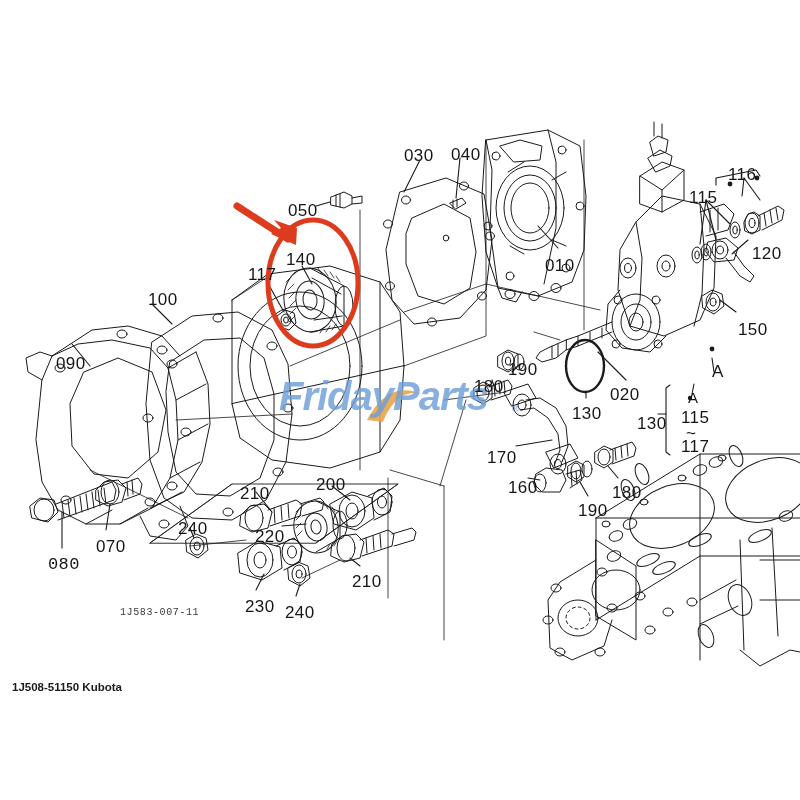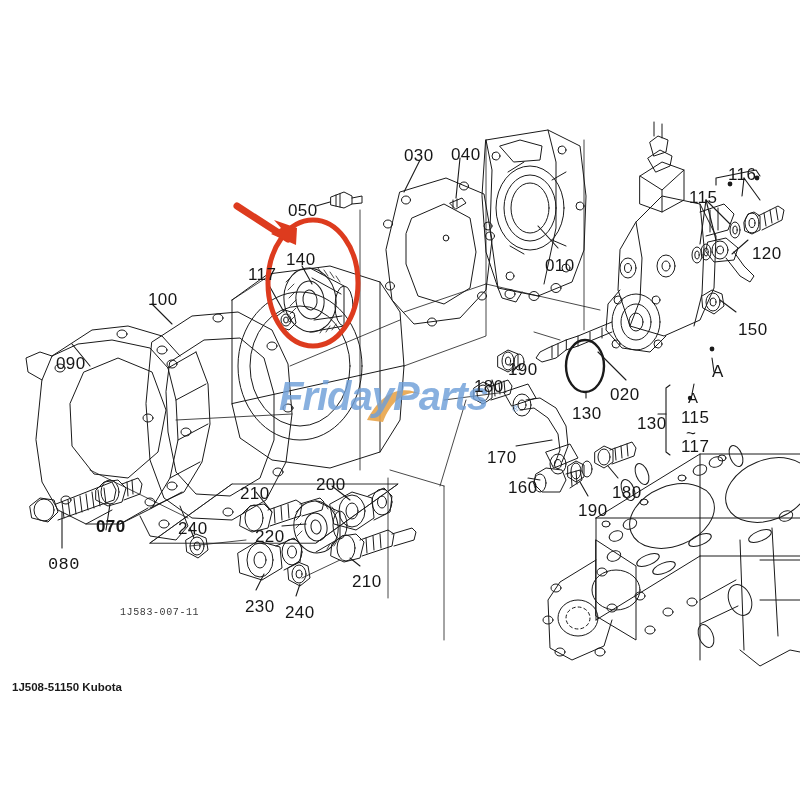--- a/index.html
+++ b/index.html
@@ -573,21 +573,21 @@
     <svg width="250" height="56" viewBox="0 0 250 56" xmlns="http://www.w3.org/2000/svg">
       <path d="M88 46 C104 16, 124 10, 146 22 C132 14, 114 22, 104 48 Z" fill="#e8a44a" opacity="0.9"></path>
     </svg>
     <div class="wm-text">FridayParts</div>
     <div class="wm-reg">®</div>
   </div>
 
   <div class="callout-label" style="left:56px;  top:330px;margin-top:24px;">090</div>
   <div class="callout-label" style="left:148px; top:290px;">100</div>
   <div class="callout-label" style="left:48px;  top:555px;font-family:Liberation Mono, monospace;">080</div>
-  <div class="callout-label" style="left:96px;  top:517px;font-weight:bold;">070</div>
+  <div class="callout-label" style="left:96px;  top:537px;">070</div>
   <div class="callout-label" style="left:248px; top:265px;">117</div>
   <div class="callout-label" style="left:286px; top:250px;">140</div>
   <div class="callout-label" style="left:288px; top:201px;">050</div>
   <div class="callout-label" style="left:404px; top:146px;">030</div>
   <div class="callout-label" style="left:451px; top:145px;">040</div>
   <div class="callout-label" style="left:545px; top:256px;">010</div>
   <div class="callout-label" style="left:728px; top:165px;">116</div>
   <div class="callout-label" style="left:689px; top:188px;">115</div>
   <div class="callout-label" style="left:752px; top:244px;">120</div>
   <div class="callout-label" style="left:738px; top:320px;">150</div>

